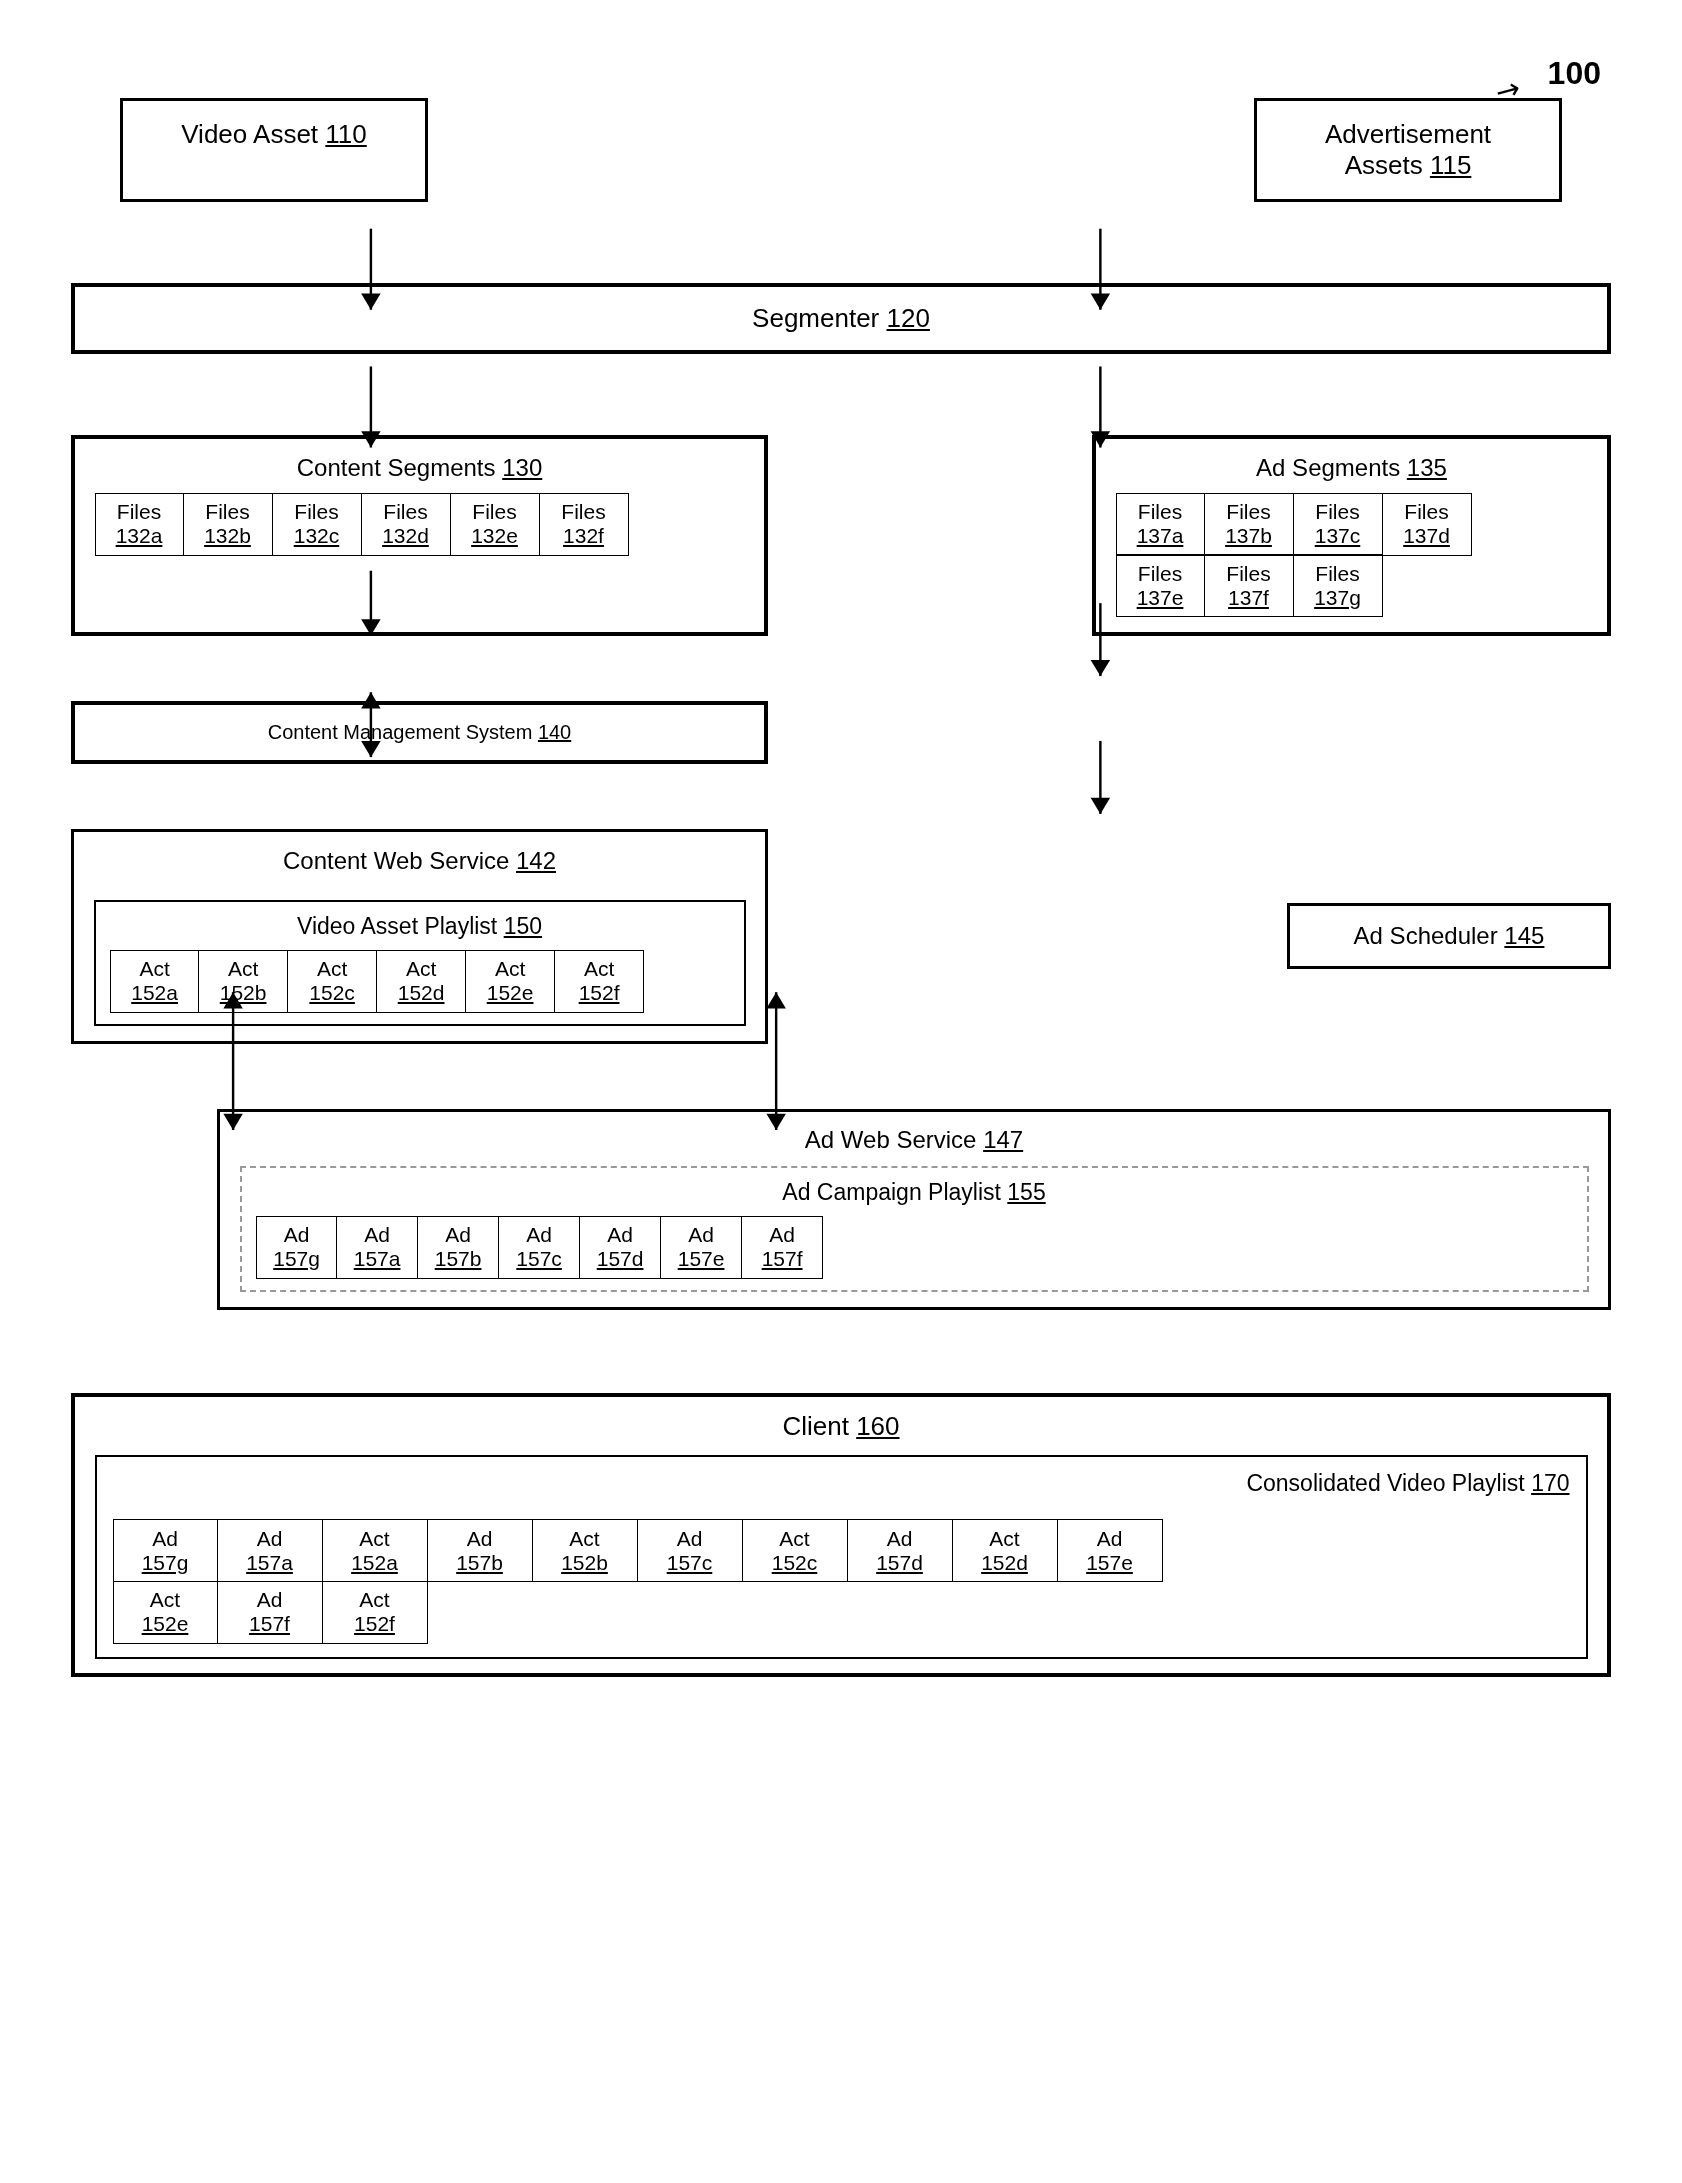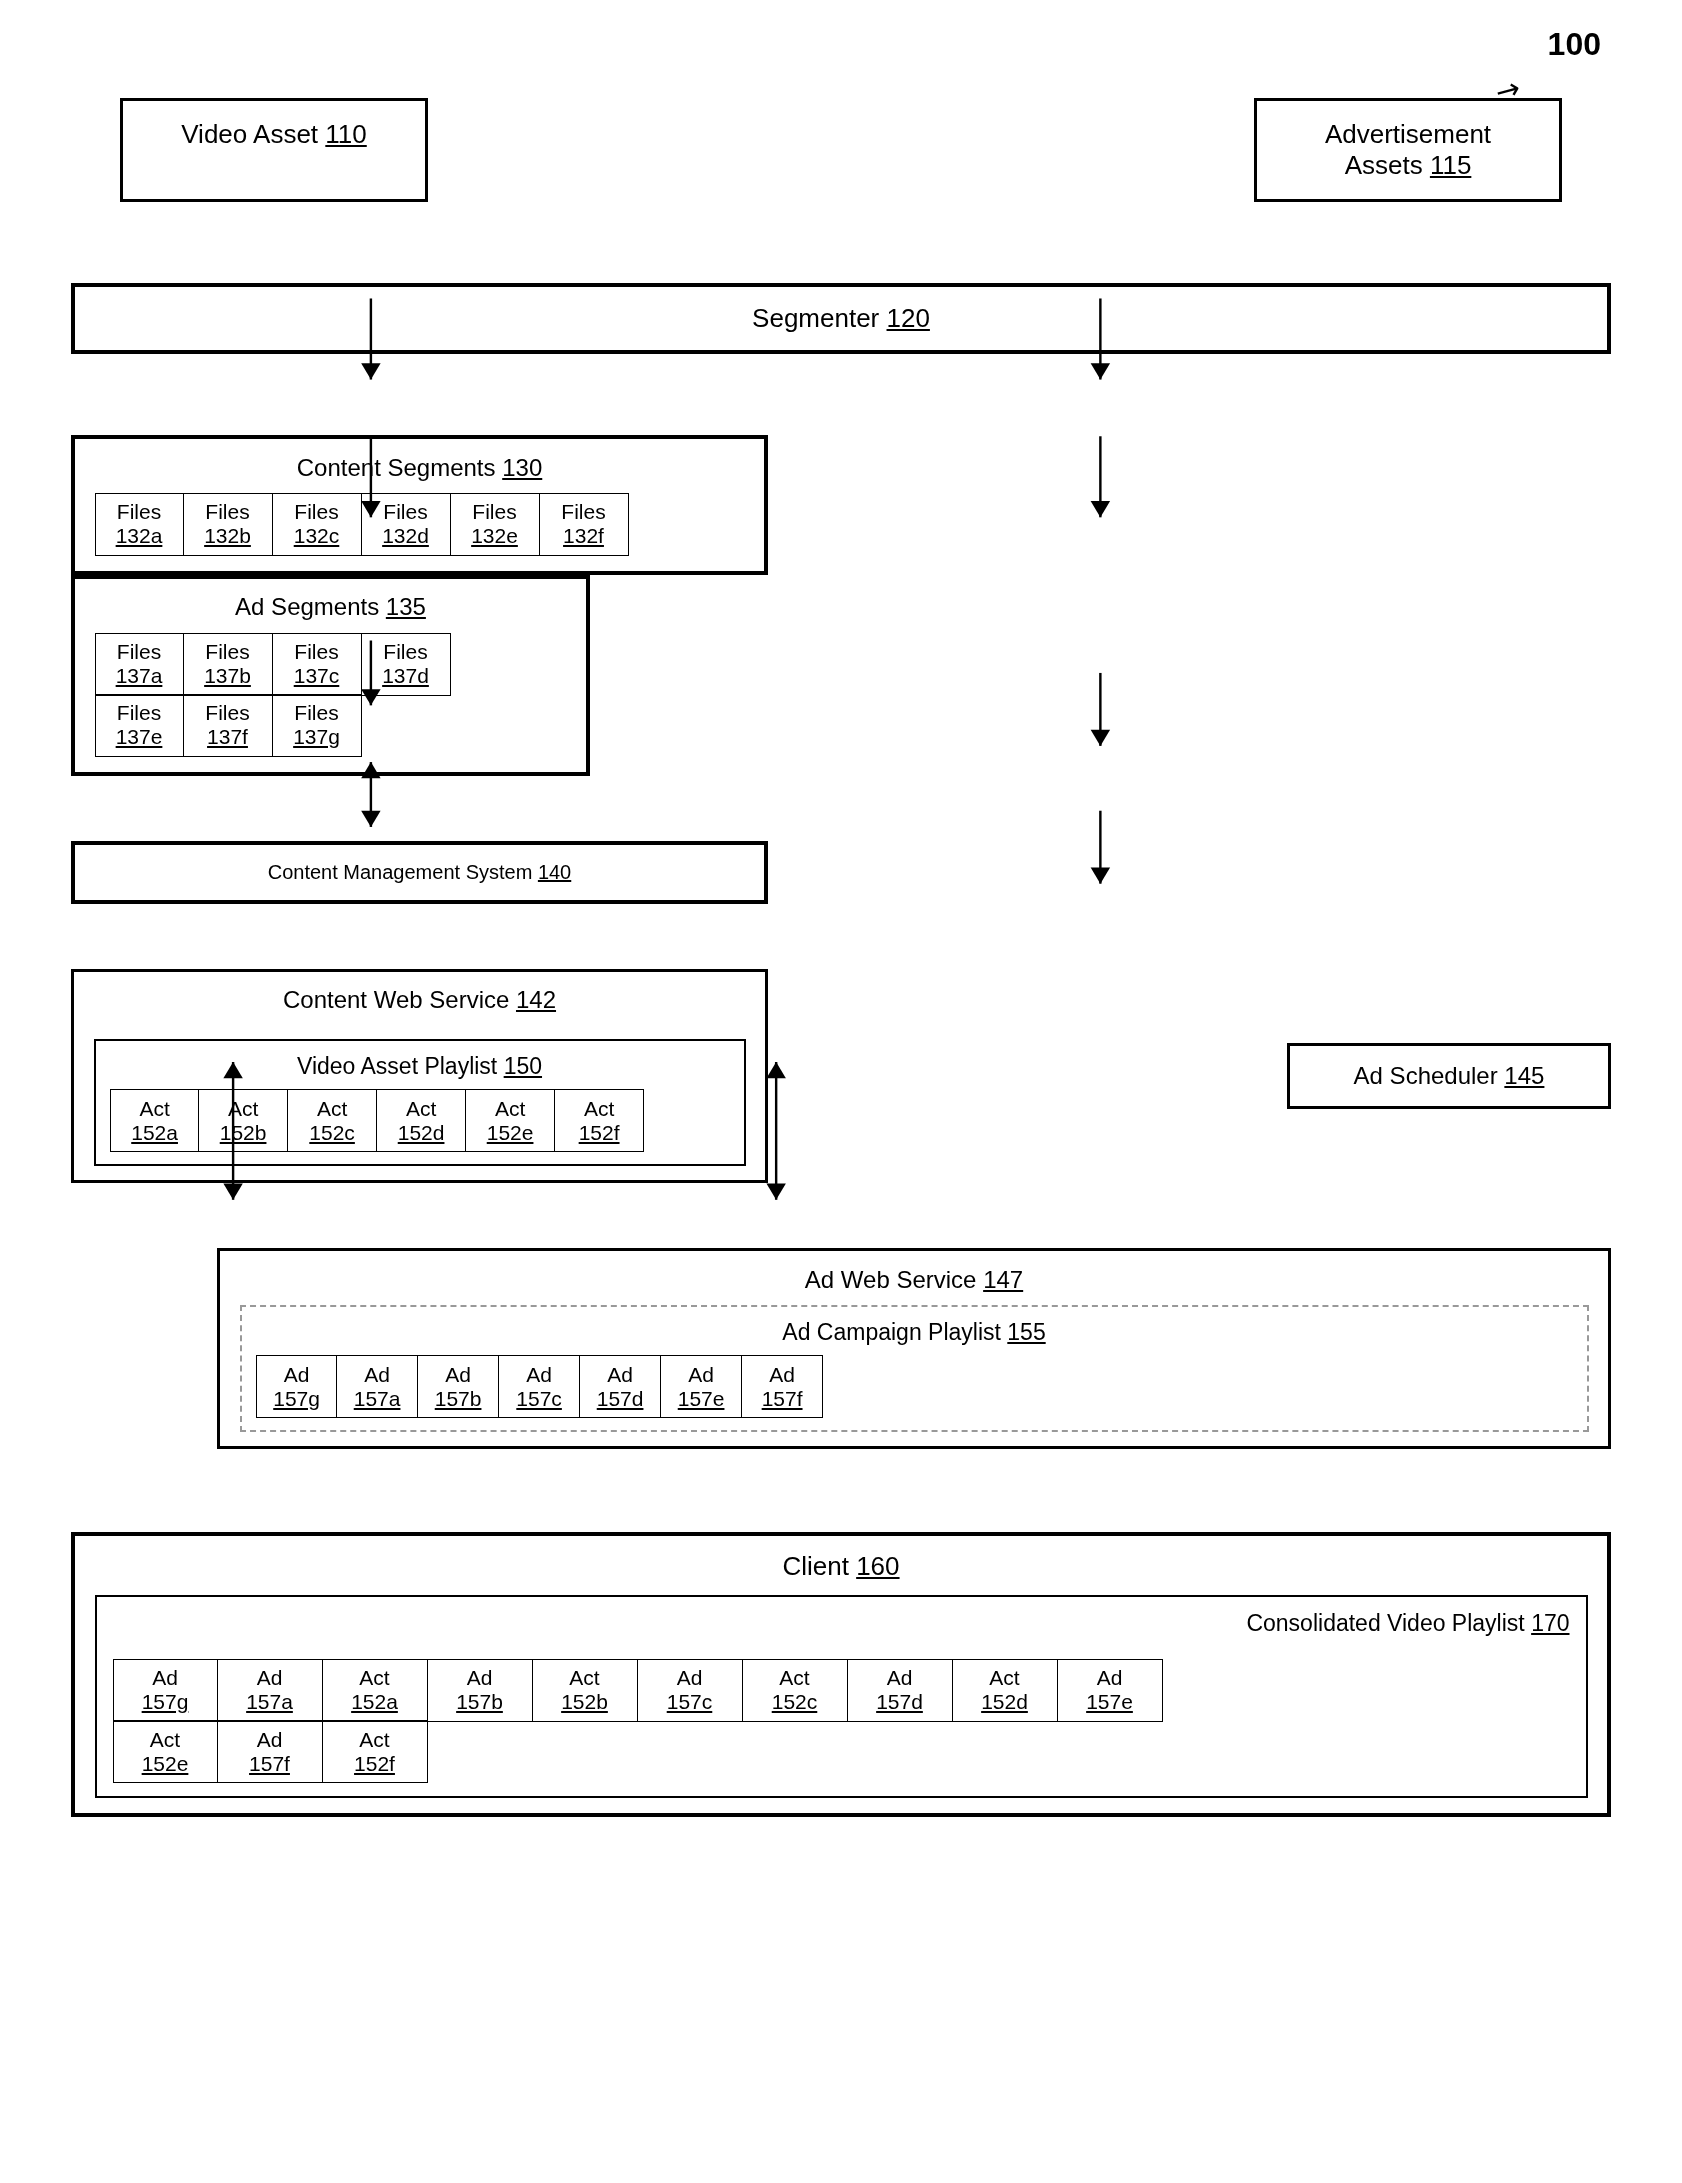--- a/index.html
+++ b/index.html
@@ -40,21 +40,21 @@
       width: 1540px;
       margin: 49px auto;
     }
 
   </style>
 </head>
 <body>
 
 <div class="diagram-container">
 
-  <div style="position:absolute;top:26px;right:81px;font-size:32px;font-weight:bold;">
+  <div style="position:absolute;top:55px;right:81px;font-size:32px;font-weight:bold;">
     <span>100</span>
   </div>
 
   <div style="position:absolute;top:73px;right:162px;font-size:29px;transform:rotate(30deg);">↗</div>
 
   <div class="page">
 
     <svg class="arrows-svg" style="position:absolute;top:0;left:0;width:100%;height:100%;pointer-events:none;z-index:10;" viewBox="0 0 1900 1922" width="1540" height="1558">
 
       <line x1="370" y1="148" x2="370" y2="248" stroke="#000" stroke-width="3"></line>
@@ -99,21 +99,21 @@
         Advertisement<br>Assets <span class="label-underline">115</span>
       </div>
     </div>
 
     <div style="margin-bottom:81px;">
       <div style="border:4px solid #000;padding:16px;font-size:26px;text-align:center;">
         <span>Segmenter</span> <span class="label-underline">120</span>
       </div>
     </div>
 
-    <div style="display:flex; justify-content:space-between; margin-bottom:65px;flex-direction:column;">
+    <div style="display:flex; justify-content:space-between; margin-bottom:65px;">
 
       <div style="border:4px solid #000;padding:14.6px 19.5px;width:697px;">
         <div style="font-size:24px;text-align:center;margin-bottom:11.4px;">Content Segments <span class="label-underline">130</span></div>
         <div style="display:flex;gap:0;">
           <div style="border:1.6px solid #000;padding:6.5px 13px;text-align:center;font-size:21px;min-width:89px;">Files<br><span class="label-underline">132a</span></div>
           <div style="border:1.6px solid #000;border-left:0;padding:6.5px 13px;text-align:center;font-size:21px;min-width:89px;">Files<br><span class="label-underline">132b</span></div>
           <div style="border:1.6px solid #000;border-left:0;padding:6.5px 13px;text-align:center;font-size:21px;min-width:89px;">Files<br><span class="label-underline">132c</span></div>
           <div style="border:1.6px solid #000;border-left:0;padding:6.5px 13px;text-align:center;font-size:21px;min-width:89px;">Files<br><span class="label-underline">132d</span></div>
           <div style="border:1.6px solid #000;border-left:0;padding:6.5px 13px;text-align:center;font-size:21px;min-width:89px;">Files<br><span class="label-underline">132e</span></div>
           <div style="border:1.6px solid #000;border-left:0;padding:6.5px 13px;text-align:center;font-size:21px;min-width:89px;">Files<br><span class="label-underline">132f</span></div>

